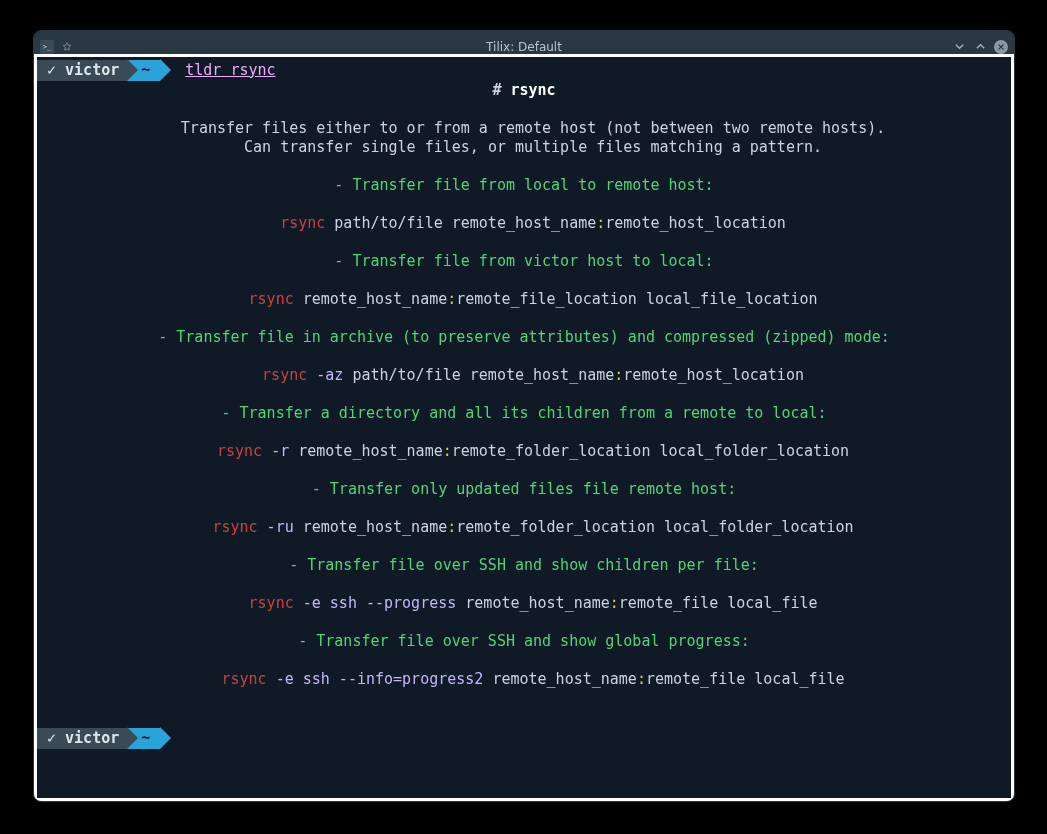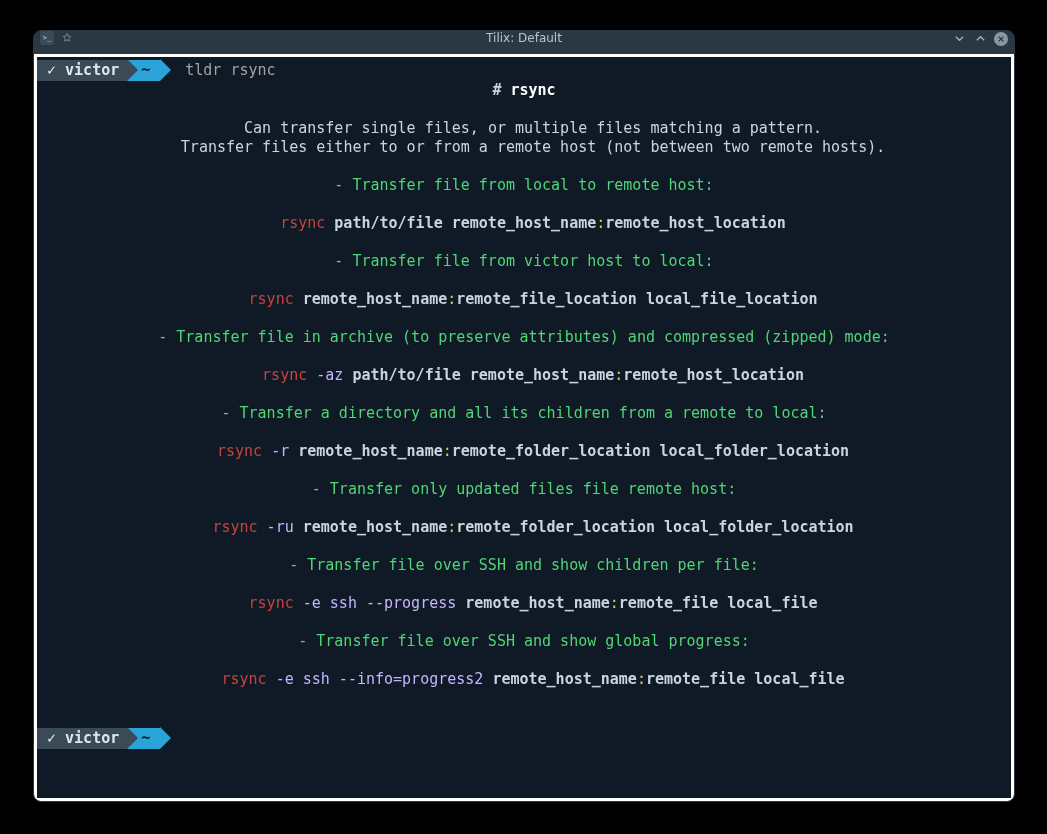--- a/index.html
+++ b/index.html
@@ -22,21 +22,21 @@
     box-shadow: 0 10px 40px rgba(0,0,0,0.8);
     border: 1px solid #2a3844;
     overflow: hidden;
     display: flex;
     flex-direction: column;
   }
   .titlebar {
     height: 23px;
     background: #2a3844;
     display: flex;
-    align-items: flex-start;
+    align-items: flex-end;
     font-family: "DejaVu Sans", sans-serif;
     font-size: 12px;
     color: #b8c4cc;
     position: relative;
     flex-shrink: 0;
   }
   .titlebar-left {
     display: flex;
     align-items: center;
     gap: 6px;
@@ -138,31 +138,32 @@
     margin-left: -11px;
   }
   .p-sep2 {
     width: 0; height: 0;
     border-top: 11px solid transparent;
     border-bottom: 11px solid transparent;
     border-left: 11px solid #2aa3d9;
   }
   .p-cmd {
     padding-left: 14px;
-    color: #a3a3a3;
+    color: #f0abfc;
+    text-decoration: underline;
   }
 
   .hash { color: #c9d5de; font-weight: bold; }
   .title-b { color: #ffffff; font-weight: bold; }
   .desc { color: #c9d5de; }
   .dash { color: #4fd675; }
   .eg-desc { color: #4fd675; }
   .cmd-r { color: #c8433d; }
   .flag { color: #c4b5fd; }
-  .param { color: #c9d5de; font-weight: bold; }
+  .param { color: #c9d5de; }
   .colon { color: #e0c84f; }
   .blankline { height: 19px; }
 
   .line { padding-left: 0; white-space: pre; text-align: center; }
 </style>
 </head>
 <body>
 
 <div class="window">
 
@@ -204,22 +205,22 @@
           <span class="p-sep1"></span>
           <span class="p-seg2"><span>~</span></span>
           <span class="p-sep2"></span>
           <span class="p-cmd">tldr rsync</span>
         </div>
 
         <div class="line"><span class="hash">#</span> <span class="title-b">rsync</span></div>
 
         <div class="blankline"></div>
 
+        <div class="line desc">  <span>Transfer files either to or from a remote host (not between two remote hosts).</span></div>
         <div class="line desc">  <span>Can transfer single files, or multiple files matching a pattern.</span></div>
-        <div class="line desc">  <span>Transfer files either to or from a remote host (not between two remote hosts).</span></div>
 
         <div id="examples-container">
             <div class="blankline"></div>
             <div class="line"><span class="dash">- </span><span class="eg-desc">Transfer file from local to remote host:</span></div>
             <div class="blankline"></div>
             <div class="line">  <span class="cmd-r">rsync</span> <span class="param">path/to/file remote_host_name</span><span class="colon">:</span><span class="param">remote_host_location</span></div>
             <div class="blankline"></div>
             <div class="line"><span class="dash">- </span><span class="eg-desc">Transfer file from victor host to local:</span></div>
             <div class="blankline"></div>
             <div class="line">  <span class="cmd-r">rsync</span> <span class="param">remote_host_name</span><span class="colon">:</span><span class="param">remote_file_location local_file_location</span></div>

